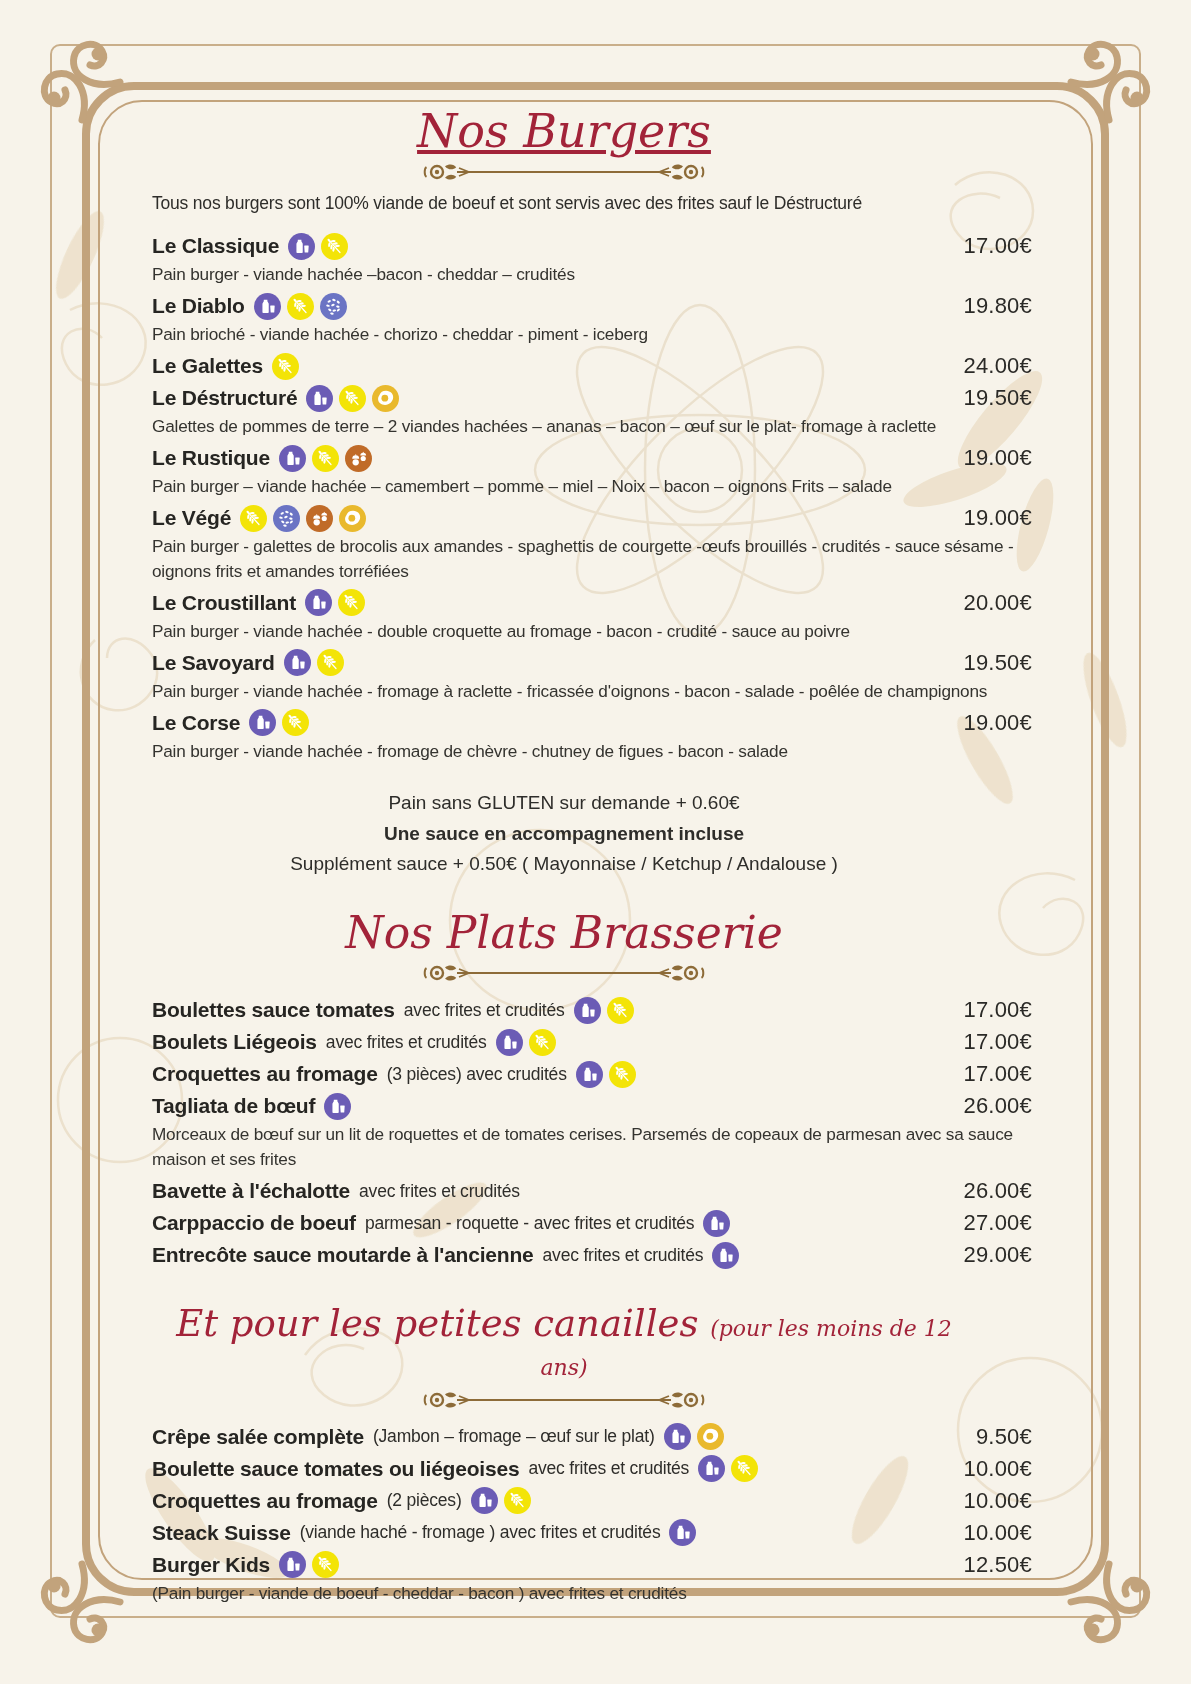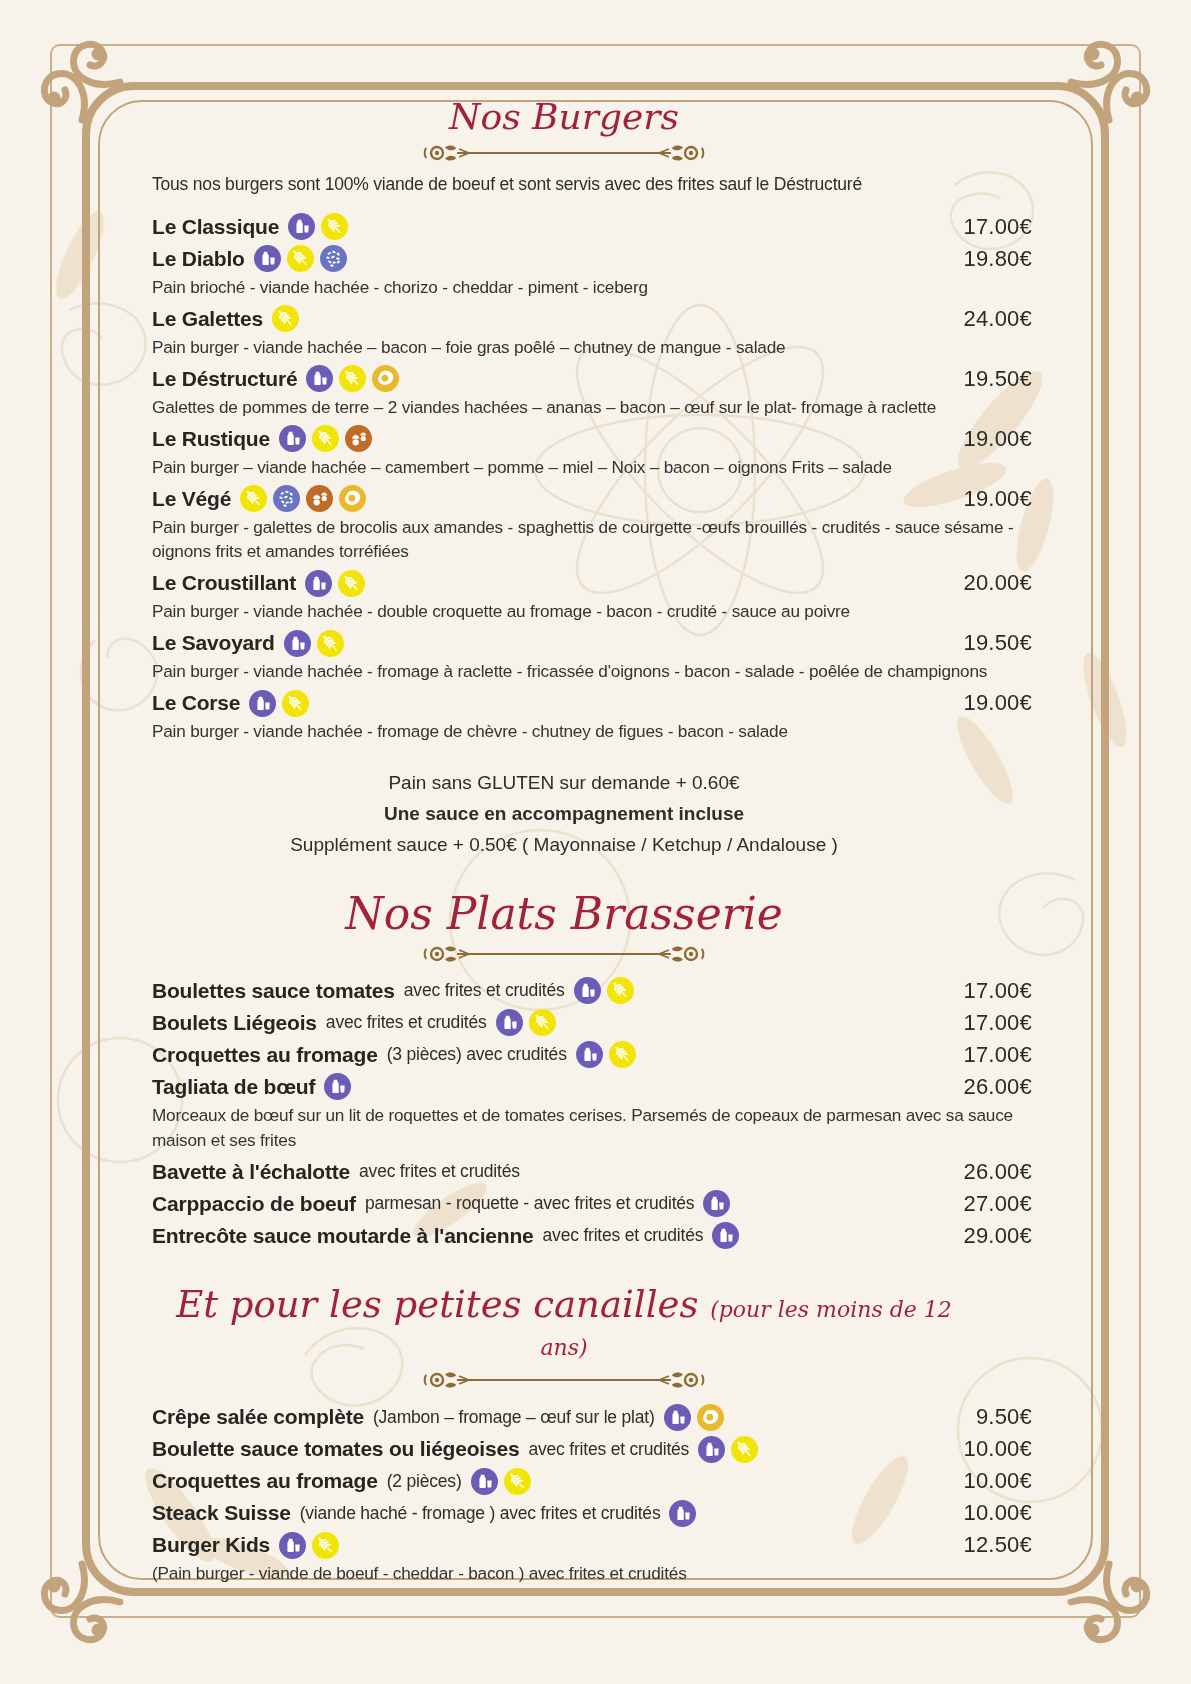--- a/index.html
+++ b/index.html
@@ -19,21 +19,21 @@
   .corner.tr{top:24px;right:24px;transform:scaleX(-1);}
   .corner.br{bottom:24px;right:24px;transform:scale(-1,-1);}
   .corner.bl{bottom:24px;left:24px;transform:scaleY(-1);}
   
   .content{position:absolute;left:152px;top:96px;width:880px;}
   .section-title{
     font-family:"DejaVu Serif",serif;font-style:italic;font-weight:normal;
     color:#a22339;text-align:center;line-height:1.05;
   }
   .centered{padding-right:56px;}
-  .title-burgers{font-size:36px;margin-top:2px;}
+  .title-burgers{font-size:46px;margin-top:11px;text-decoration:underline;}
   .title-brasserie{font-size:44px;margin-top:30px;}
   .title-kids{font-size:37px;margin-top:34px;}
   .kids-suffix{font-size:22px;}
   .divider{display:flex;justify-content:center;margin:4px 0 8px;}
   .intro{
     text-align:left;font-size:17.5px;letter-spacing:-0.2px;color:#2e2d2a;
     margin:6px 0 16px;
   }
   .row{display:flex;align-items:center;min-height:32px;}
   .left{flex:1;display:flex;align-items:center;gap:9px;min-width:0;text-align:right;}
@@ -169,20 +169,21 @@
                     <ellipse cx="14.3" cy="10.5" rx="2.2" ry="1" fill="#fff" transform="rotate(38 14.3 10.5)"></ellipse>
                     <ellipse cx="9.7" cy="13.3" rx="2.2" ry="1" fill="#fff" transform="rotate(-38 9.7 13.3)"></ellipse>
                     <ellipse cx="14.3" cy="13.3" rx="2.2" ry="1" fill="#fff" transform="rotate(38 14.3 13.3)"></ellipse>
                   </g>
                 </svg>
               </span>
             </span>
           </div>
           <span class="price">17.00€</span>
         </div>
+        <div class="desc">Pain burger - viande hachée –bacon - cheddar – crudités</div>
         <div class="row">
           <div class="left">
             <span class="name">Le Diablo</span>
             <span class="icons">
               <span class="icon">
                 <svg viewBox="0 0 24 24">
                   <circle cx="12" cy="12" r="12" fill="#6b5cb5"></circle>
     <path fill="#fff" d="M8.7 7.4V5.9h3.2v1.5l.9 1.5c.2.3.3.6.3 1v7.2c0 .4-.3.7-.7.7H8.2c-.4 0-.7-.3-.7-.7V9.9c0-.4.1-.7.3-1z"></path>
     <path fill="#fff" d="M14.4 11.1h3.6c.2 0 .4.2.4.4l-.4 5.5c0 .2-.2.4-.4.4h-2.4c-.2 0-.4-.2-.4-.4l-.4-5.5c0-.2.2-.4.4-.4z"></path>
                 </svg>
@@ -238,21 +239,20 @@
                     <ellipse cx="14.3" cy="10.5" rx="2.2" ry="1" fill="#fff" transform="rotate(38 14.3 10.5)"></ellipse>
                     <ellipse cx="9.7" cy="13.3" rx="2.2" ry="1" fill="#fff" transform="rotate(-38 9.7 13.3)"></ellipse>
                     <ellipse cx="14.3" cy="13.3" rx="2.2" ry="1" fill="#fff" transform="rotate(38 14.3 13.3)"></ellipse>
                   </g>
                 </svg>
               </span>
             </span>
           </div>
           <span class="price">24.00€</span>
         </div>
-        <div class="desc">Pain burger - viande hachée – bacon – foie gras poêlé – chutney de mangue - salade</div>
         <div class="row">
           <div class="left">
             <span class="name">Le Déstructuré</span>
             <span class="icons">
               <span class="icon">
                 <svg viewBox="0 0 24 24">
                   <circle cx="12" cy="12" r="12" fill="#6b5cb5"></circle>
     <path fill="#fff" d="M8.7 7.4V5.9h3.2v1.5l.9 1.5c.2.3.3.6.3 1v7.2c0 .4-.3.7-.7.7H8.2c-.4 0-.7-.3-.7-.7V9.9c0-.4.1-.7.3-1z"></path>
     <path fill="#fff" d="M14.4 11.1h3.6c.2 0 .4.2.4.4l-.4 5.5c0 .2-.2.4-.4.4h-2.4c-.2 0-.4-.2-.4-.4l-.4-5.5c0-.2.2-.4.4-.4z"></path>
                 </svg>

